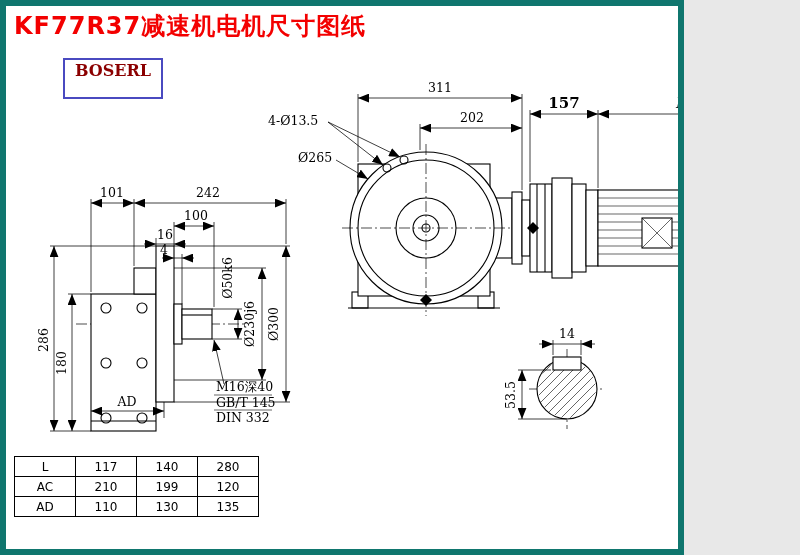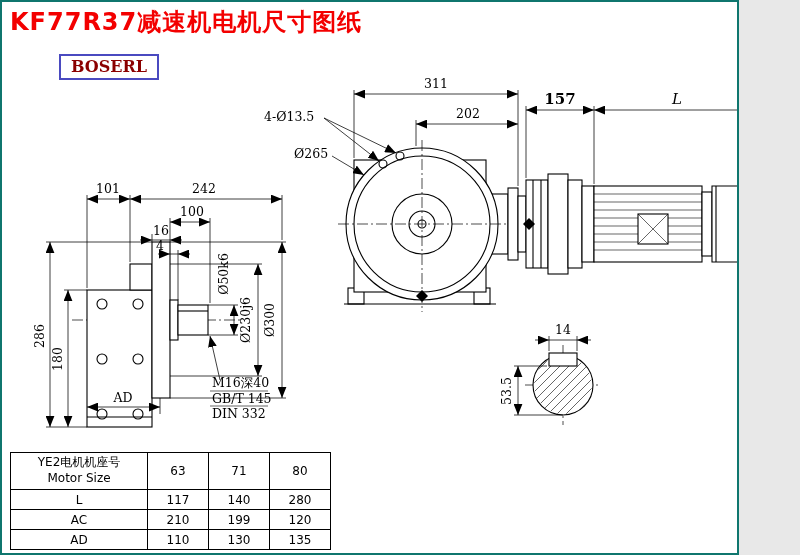--- a/index.html
+++ b/index.html
@@ -1,19 +1,19 @@
 <!DOCTYPE html>
 <html><head>
 <meta charset="utf-8">
 <style>
   html,body{margin:0;padding:0;background:#e8e8e8}
-  .page{position:relative;width:739px;height:555px;background:#fff;
-        font-family:"DejaVu Sans",sans-serif;border:2px solid #0f766e;box-sizing:border-box;overflow:hidden}
+  .page{position:relative;width:684px;height:555px;background:#fff;
+        font-family:"DejaVu Sans",sans-serif;border:6px solid #0f766e;box-sizing:border-box;overflow:hidden}
   .title{position:absolute;left:8px;top:4px;font-size:24px;font-weight:bold;color:#f30000;letter-spacing:1px;white-space:nowrap}
-  .brand{position:absolute;left:57px;top:52px;border:2px solid #4a4ac0;padding:1px 10px 2px;
+  .brand{position:absolute;left:57px;top:52px;border:2px solid #4a4ac0;padding:1px 10px 17px;
          font-family:"DejaVu Serif",serif;font-weight:bold;font-size:16px;color:#8b0000;background:#fff}
   svg.drawing{position:absolute;left:0;top:0}
   
   .s{fill:none;stroke:#000;stroke-width:1.1}
   .sw{fill:#fff;stroke:#000;stroke-width:1.1}
   .dim{stroke:#000;stroke-width:.75;fill:none}
   .cl{stroke:#000;stroke-width:.7;fill:none;stroke-dasharray:11 3 2 3}
   .h{stroke:#000;stroke-width:.6}
   svg text{fill:#000;font-family:"DejaVu Serif",serif;font-size:12.5px}
   svg text.b{font-size:15px;font-weight:bold}
@@ -221,29 +221,20 @@
       <line class="dim" x1="545" y1="364" x2="512" y2="364"></line>
       <line class="dim" x1="561" y1="413" x2="512" y2="413"></line>
       <line class="dim" marker-start="url(#ar)" marker-end="url(#ar)" x1="516" y1="364" x2="516" y2="413"></line>
       <text x="509" y="389" text-anchor="middle" transform="rotate(-90 509 389)">53.5</text>
     </g>
   </svg>
 
   <table class="spec">
     <tbody>
       <tr>
-        <td class="hdr">
-          <div>YE2电机机座号</div>
-          <div>Motor Size</div>
-        </td>
-        <td>63</td>
-        <td>71</td>
-        <td>80</td>
-      </tr>
-      <tr>
         <td>L</td>
         <td>117</td>
         <td>140</td>
         <td>280</td>
       </tr>
       <tr>
         <td>AC</td>
         <td>210</td>
         <td>199</td>
         <td>120</td>

